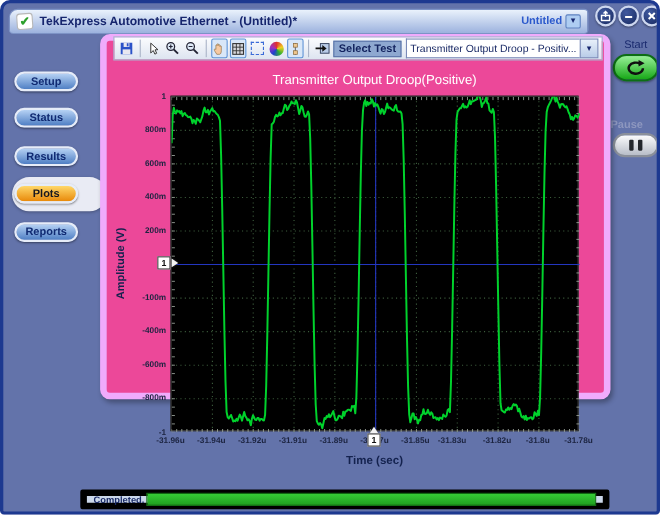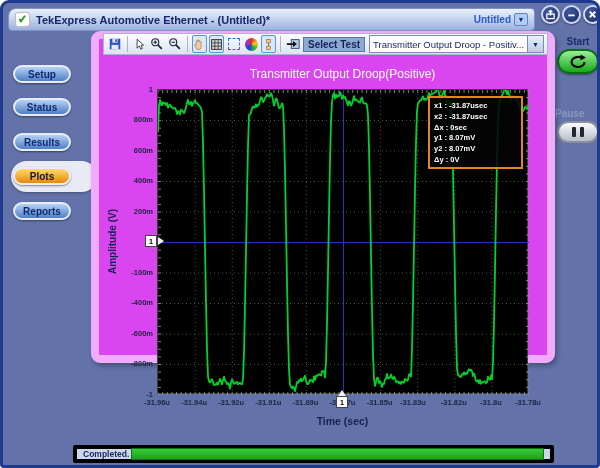--- a/index.html
+++ b/index.html
@@ -27,46 +27,46 @@
   .dropdown{display:flex;align-items:stretch;height:18px;margin-left:2px;cursor:pointer}
   .dd-text{width:158px;background:#fff;border:1px solid #7a8ab8;border-right:none;font-size:9.5px;color:#1a2a66;display:flex;align-items:center;padding:0 3px;white-space:nowrap;overflow:hidden}
   .dd-btn{width:17px;background:linear-gradient(#e8f0fa,#b9cce8);border:1px solid #7a8ab8;font-size:7px;color:#17266e;display:flex;align-items:center;justify-content:center}
 
   
   .plots-tab{position:absolute;left:8px;top:158px;width:86px;height:31px;background:#e9ebf4;border-radius:16px;z-index:0;box-shadow:0 1px 3px rgba(0,0,0,.3)}
   .side-btn{position:absolute;left:10px;width:58px;height:18px;border-radius:10px;background:linear-gradient(#b6d2f4,#4f7fc4);border:2px solid #e6ecf8;box-shadow:0 1px 2px rgba(0,0,0,.45);display:flex;align-items:center;justify-content:center;font-size:10px;font-weight:bold;color:#102a72;cursor:pointer;z-index:2}
   .side-btn.active{background:linear-gradient(#ffd86a,#e8890a);color:#181820}
 
   
-  .panel{position:absolute;left:88px;top:28px;width:464px;height:332px;background:#d946ef;border:8px solid #f0abfc;border-radius:9px;z-index:1;box-shadow:2px 3px 5px rgba(0,0,0,.3)}
+  .panel{position:absolute;left:88px;top:28px;width:464px;height:332px;background:#ec4899;border:6px solid #f0abfc;border-radius:9px;z-index:1;box-shadow:2px 3px 5px rgba(0,0,0,.3)}
   .plot-title{position:absolute;left:58px;top:28px;width:371px;text-align:center;color:#fff;font-size:12px}
   .plot-box{position:absolute;left:58px;top:50px;width:371px;height:305px;background:#000;border:1px solid #3c3c3c;cursor:crosshair}
   .ylab{position:absolute;left:8px;top:138px;height:130px;writing-mode:vertical-rl;transform:rotate(180deg);color:#14224e;font-size:10px;font-weight:bold;text-align:center}
   .xlab{position:absolute;left:58px;top:376px;width:371px;text-align:center;color:#14224e;font-size:10.5px;font-weight:bold}
   .ytick{position:absolute;width:32px;text-align:right;font-size:7.5px;font-weight:bold;color:#1c2440}
   .xtick{position:absolute;width:42px;text-align:center;font-size:7.5px;font-weight:bold;color:#1c2440}
 
   
   .marker-box{position:absolute;width:12px;height:12px;background:#fff;border:1px solid #444;display:flex;align-items:center;justify-content:center;font-size:8px;font-weight:bold;color:#111;z-index:3;cursor:pointer}
   .tri-right{position:absolute;width:0;height:0;border-top:4px solid transparent;border-bottom:4px solid transparent;border-left:6px solid #f4f4f4;filter:drop-shadow(0 0 1px #333);z-index:3}
   .tri-up{position:absolute;width:0;height:0;border-left:4px solid transparent;border-right:4px solid transparent;border-bottom:6px solid #f4f4f4;filter:drop-shadow(0 0 1px #333);z-index:3}
 
   
   .readout{position:absolute;left:329px;top:57px;width:95px;height:73px;background:rgba(4,4,4,.88);border:2px solid #e0891a;padding:3px 4px;z-index:2}
   .readout div{color:#fff;font-size:7.5px;font-weight:bold;line-height:10.8px;white-space:nowrap}
 
   
-  .start-label{position:absolute;left:552px;top:33px;width:46px;text-align:center;font-size:10px;font-weight:bold;color:#1a2a6e}
+  .start-label{position:absolute;left:552px;top:33px;width:46px;text-align:center;font-size:10px;font-weight:normal;color:#1a2a6e}
   .start-btn{position:absolute;left:554px;top:46px;width:42px;height:25px;border-radius:13px;background:linear-gradient(#98f098,#18a818);border:2px solid #0c6e14;display:flex;align-items:center;justify-content:center;cursor:pointer;box-shadow:0 1px 2px rgba(0,0,0,.4)}
   .pause-label{position:absolute;left:552px;top:105px;width:46px;text-align:left;font-size:10px;font-weight:bold;color:#8d97bf}
   .pause-btn{position:absolute;left:554px;top:118px;width:42px;height:22px;border-radius:11px;background:linear-gradient(#fbfbfc,#b8bdc8);border:2px solid #8a8f9a;display:flex;align-items:center;justify-content:center;gap:4px;cursor:pointer}
   .pause-bar{width:4px;height:10px;background:#23262c;border-radius:1px}
 
   
-  .statusbar{position:absolute;left:70px;top:442px;width:481px;height:18px;background:#ccd8ea;border:4px solid #000000;border-radius:2px;display:flex;align-items:center;z-index:2}
+  .statusbar{position:absolute;left:70px;top:442px;width:481px;height:18px;background:#ccd8ea;border:6px solid #000000;border-radius:2px;display:flex;align-items:center;z-index:2}
   .status-msg{font-size:8.5px;font-weight:bold;color:#1a2a66;margin-left:6px;width:48px}
   .progress-track{position:relative;flex:1;height:12px;margin-right:6px}
   .progress-fill{position:absolute;left:0;top:0;height:12px;background:linear-gradient(#36cc36,#1fa01f);border:1px solid #147014}
   .cwheel{width:13px;height:13px;border-radius:50%;background:conic-gradient(#e03030,#f0d020,#30b030,#2040d0,#a030c0,#e03030)}
   .marq{width:12px;height:12px;border:1px dashed #3a6bd8}
 </style>
 </head>
 <body>
 
 <div class="win">
@@ -404,28 +404,20 @@
           <line x1="0" y1="152.5" x2="371" y2="152.5" stroke="#2336c0" stroke-width="1"></line>
           <polyline points="0.0,42.3 1.0,16.6 2.0,10.0 3.0,13.5 4.0,15.2 5.0,12.3 6.0,13.5 7.0,12.9 8.0,15.1 9.0,13.0 10.0,17.6 11.0,15.5 12.0,14.7 13.0,16.6 14.0,17.1 15.0,18.4 16.0,18.5 17.0,18.0 18.0,19.9 19.0,24.1 20.0,21.1 21.0,22.2 22.0,24.5 23.0,19.7 24.0,20.6 25.0,21.5 26.0,23.2 27.0,20.4 28.0,17.6 29.0,12.6 30.0,9.8 31.0,14.0 32.0,14.0 33.0,11.9 34.0,16.0 35.0,13.3 36.0,11.9 37.0,10.3 38.0,13.3 39.0,12.9 40.0,14.3 41.0,15.6 42.0,16.4 43.0,18.5 44.0,21.8 45.0,53.2 46.0,100.8 47.0,156.6 48.0,212.8 49.0,258.7 50.0,286.5 51.0,291.3 52.0,292.5 53.0,290.8 54.0,289.2 55.0,292.0 56.0,295.2 57.0,294.3 58.0,294.9 59.0,292.8 60.0,294.4 61.0,291.5 62.0,288.9 63.0,291.0 64.0,294.4 65.0,290.5 66.0,286.6 67.0,290.3 68.0,291.6 69.0,294.1 70.0,293.1 71.0,294.7 72.0,298.6 73.0,292.7 74.0,289.5 75.0,291.5 76.0,293.7 77.0,293.9 78.0,292.1 79.0,292.0 80.0,294.4 81.0,292.9 82.0,292.8 83.0,294.0 84.0,294.2 85.0,289.1 86.0,262.7 87.0,216.2 88.0,160.8 89.0,104.8 90.0,56.2 91.0,25.0 92.0,24.2 93.0,22.7 94.0,18.4 95.0,16.4 96.0,17.8 97.0,17.1 98.0,14.3 99.0,16.8 100.0,14.9 101.0,14.9 102.0,10.8 103.0,7.2 104.0,8.0 105.0,12.1 106.0,11.0 107.0,8.2 108.0,7.0 109.0,4.3 110.0,5.9 111.0,5.9 112.0,6.6 113.0,3.1 114.0,5.2 115.0,10.3 116.0,15.6 117.0,12.5 118.0,8.3 119.0,9.6 120.0,14.2 121.0,17.9 122.0,18.2 123.0,16.3 124.0,13.3 125.0,16.0 126.0,37.9 127.0,80.8 128.0,135.4 129.0,192.6 130.0,243.6 131.0,279.7 132.0,294.9 133.0,297.0 134.0,298.2 135.0,296.6 136.0,297.9 137.0,301.3 138.0,296.7 139.0,292.1 140.0,292.9 141.0,290.3 142.0,291.2 143.0,288.6 144.0,291.2 145.0,289.8 146.0,287.8 147.0,285.7 148.0,290.3 149.0,294.0 150.0,294.1 151.0,292.6 152.0,289.9 153.0,290.2 154.0,290.9 155.0,292.2 156.0,286.4 157.0,290.0 158.0,286.0 159.0,285.9 160.0,284.7 161.0,284.4 162.0,284.9 163.0,285.5 164.0,281.1 165.0,281.7 166.0,280.9 167.0,287.7 168.0,272.5 169.0,233.3 170.0,181.8 171.0,123.8 172.0,71.0 173.0,31.2 174.0,12.4 175.0,5.4 176.0,3.1 177.0,8.4 178.0,4.7 179.0,7.2 180.0,5.4 181.0,6.0 182.0,2.2 183.0,4.2 184.0,8.9 185.0,5.7 186.0,7.9 187.0,6.9 188.0,9.3 189.0,12.7 190.0,15.3 191.0,11.2 192.0,11.9 193.0,15.7 194.0,13.8 195.0,9.9 196.0,6.2 197.0,10.4 198.0,9.5 199.0,10.2 200.0,11.5 201.0,12.1 202.0,12.6 203.0,8.9 204.0,7.5 205.0,12.3 206.0,13.4 207.0,13.7 208.0,13.3 209.0,15.1 210.0,24.8 211.0,57.7 212.0,106.6 213.0,163.8 214.0,219.7 215.0,263.5 216.0,288.7 217.0,295.9 218.0,292.2 219.0,288.0 220.0,287.9 221.0,293.1 222.0,291.1 223.0,293.3 224.0,296.9 225.0,293.7 226.0,294.0 227.0,289.4 228.0,288.8 229.0,284.0 230.0,288.1 231.0,288.3 232.0,287.6 233.0,284.5 234.0,287.5 235.0,289.1 236.0,286.8 237.0,288.0 238.0,292.1 239.0,291.5 240.0,291.4 241.0,293.4 242.0,292.0 243.0,293.9 244.0,291.6 245.0,292.2 246.0,292.8 247.0,288.8 248.0,290.1 249.0,290.9 250.0,289.6 251.0,284.7 252.0,283.9 253.0,286.7 254.0,259.0 255.0,212.9 256.0,157.2 257.0,100.7 258.0,52.2 259.0,20.8 260.0,13.6 261.0,12.1 262.0,10.3 263.0,10.4 264.0,8.4 265.0,6.4 266.0,9.8 267.0,8.6 268.0,9.8 269.0,9.1 270.0,6.7 271.0,3.1 272.0,6.7 273.0,4.1 274.0,4.1 275.0,3.6 276.0,3.0 277.0,2.5 278.0,-0.3 279.0,-1.4 280.0,-0.1 281.0,2.8 282.0,9.2 283.0,6.1 284.0,5.6 285.0,3.4 286.0,0.6 287.0,5.6 288.0,6.2 289.0,12.4 290.0,13.5 291.0,14.5 292.0,11.0 293.0,13.8 294.0,36.3 295.0,81.0 296.0,135.2 297.0,191.5 298.0,243.1 299.0,278.6 300.0,285.0 301.0,285.7 302.0,286.6 303.0,287.0 304.0,284.3 305.0,284.7 306.0,282.4 307.0,284.5 308.0,283.0 309.0,283.9 310.0,280.9 311.0,279.3 312.0,280.5 313.0,279.8 314.0,281.2 315.0,286.0 316.0,283.6 317.0,287.1 318.0,290.7 319.0,291.6 320.0,290.3 321.0,293.3 322.0,289.9 323.0,293.9 324.0,292.1 325.0,292.4 326.0,291.6 327.0,291.4 328.0,293.2 329.0,292.1 330.0,286.7 331.0,288.6 332.0,290.1 333.0,285.5 334.0,289.4 335.0,272.8 336.0,232.4 337.0,179.8 338.0,121.6 339.0,69.6 340.0,31.0 341.0,13.9 342.0,9.5 343.0,7.4 344.0,5.4 345.0,3.2 346.0,0.8 347.0,-1.5 348.0,0.0 349.0,4.4 350.0,0.9 351.0,4.3 352.0,6.7 353.0,9.9 354.0,6.8 355.0,6.6 356.0,6.7 357.0,8.5 358.0,9.6 359.0,8.6 360.0,11.2 361.0,14.3 362.0,16.2 363.0,20.5 364.0,18.2 365.0,21.0 366.0,19.4 367.0,16.9 368.0,17.3 369.0,18.9 370.0,17.1 371.0,15.1" fill="none" stroke="#00d22c" stroke-width="1.8" stroke-linejoin="round"></polyline>
         </svg>
     </div>
 
     <div class="marker-box" style="left:46px;top:196px">1</div>
     <div class="tri-right" style="left:59px;top:198px"></div>
     <div class="tri-up" style="left:239px;top:351px"></div>
     <div class="marker-box" style="left:237px;top:357px">1</div>
 
-    <div class="readout" id="readout">
-        <div>x1 : -31.87usec</div>
-        <div>x2 : -31.87usec</div>
-        <div>Δx : 0sec</div>
-        <div>y1 : 8.07mV</div>
-        <div>y2 : 8.07mV</div>
-        <div>Δy : 0V</div>
-      </div>
   </div>
 
   <div class="toolbar">
     <div class="tb-icon">
       <svg width="14" height="14" viewBox="0 0 16 16">
           <path d="M2 2h12v12H2z" fill="#2a52c8"></path>
           <rect x="5" y="2" width="6" height="4.5" fill="#e8e8f0"></rect>
           <rect x="8.3" y="2.6" width="1.8" height="3.2" fill="#2a52c8"></rect>
           <rect x="4" y="9" width="8" height="5" fill="#e8e8f0"></rect>
         </svg>

